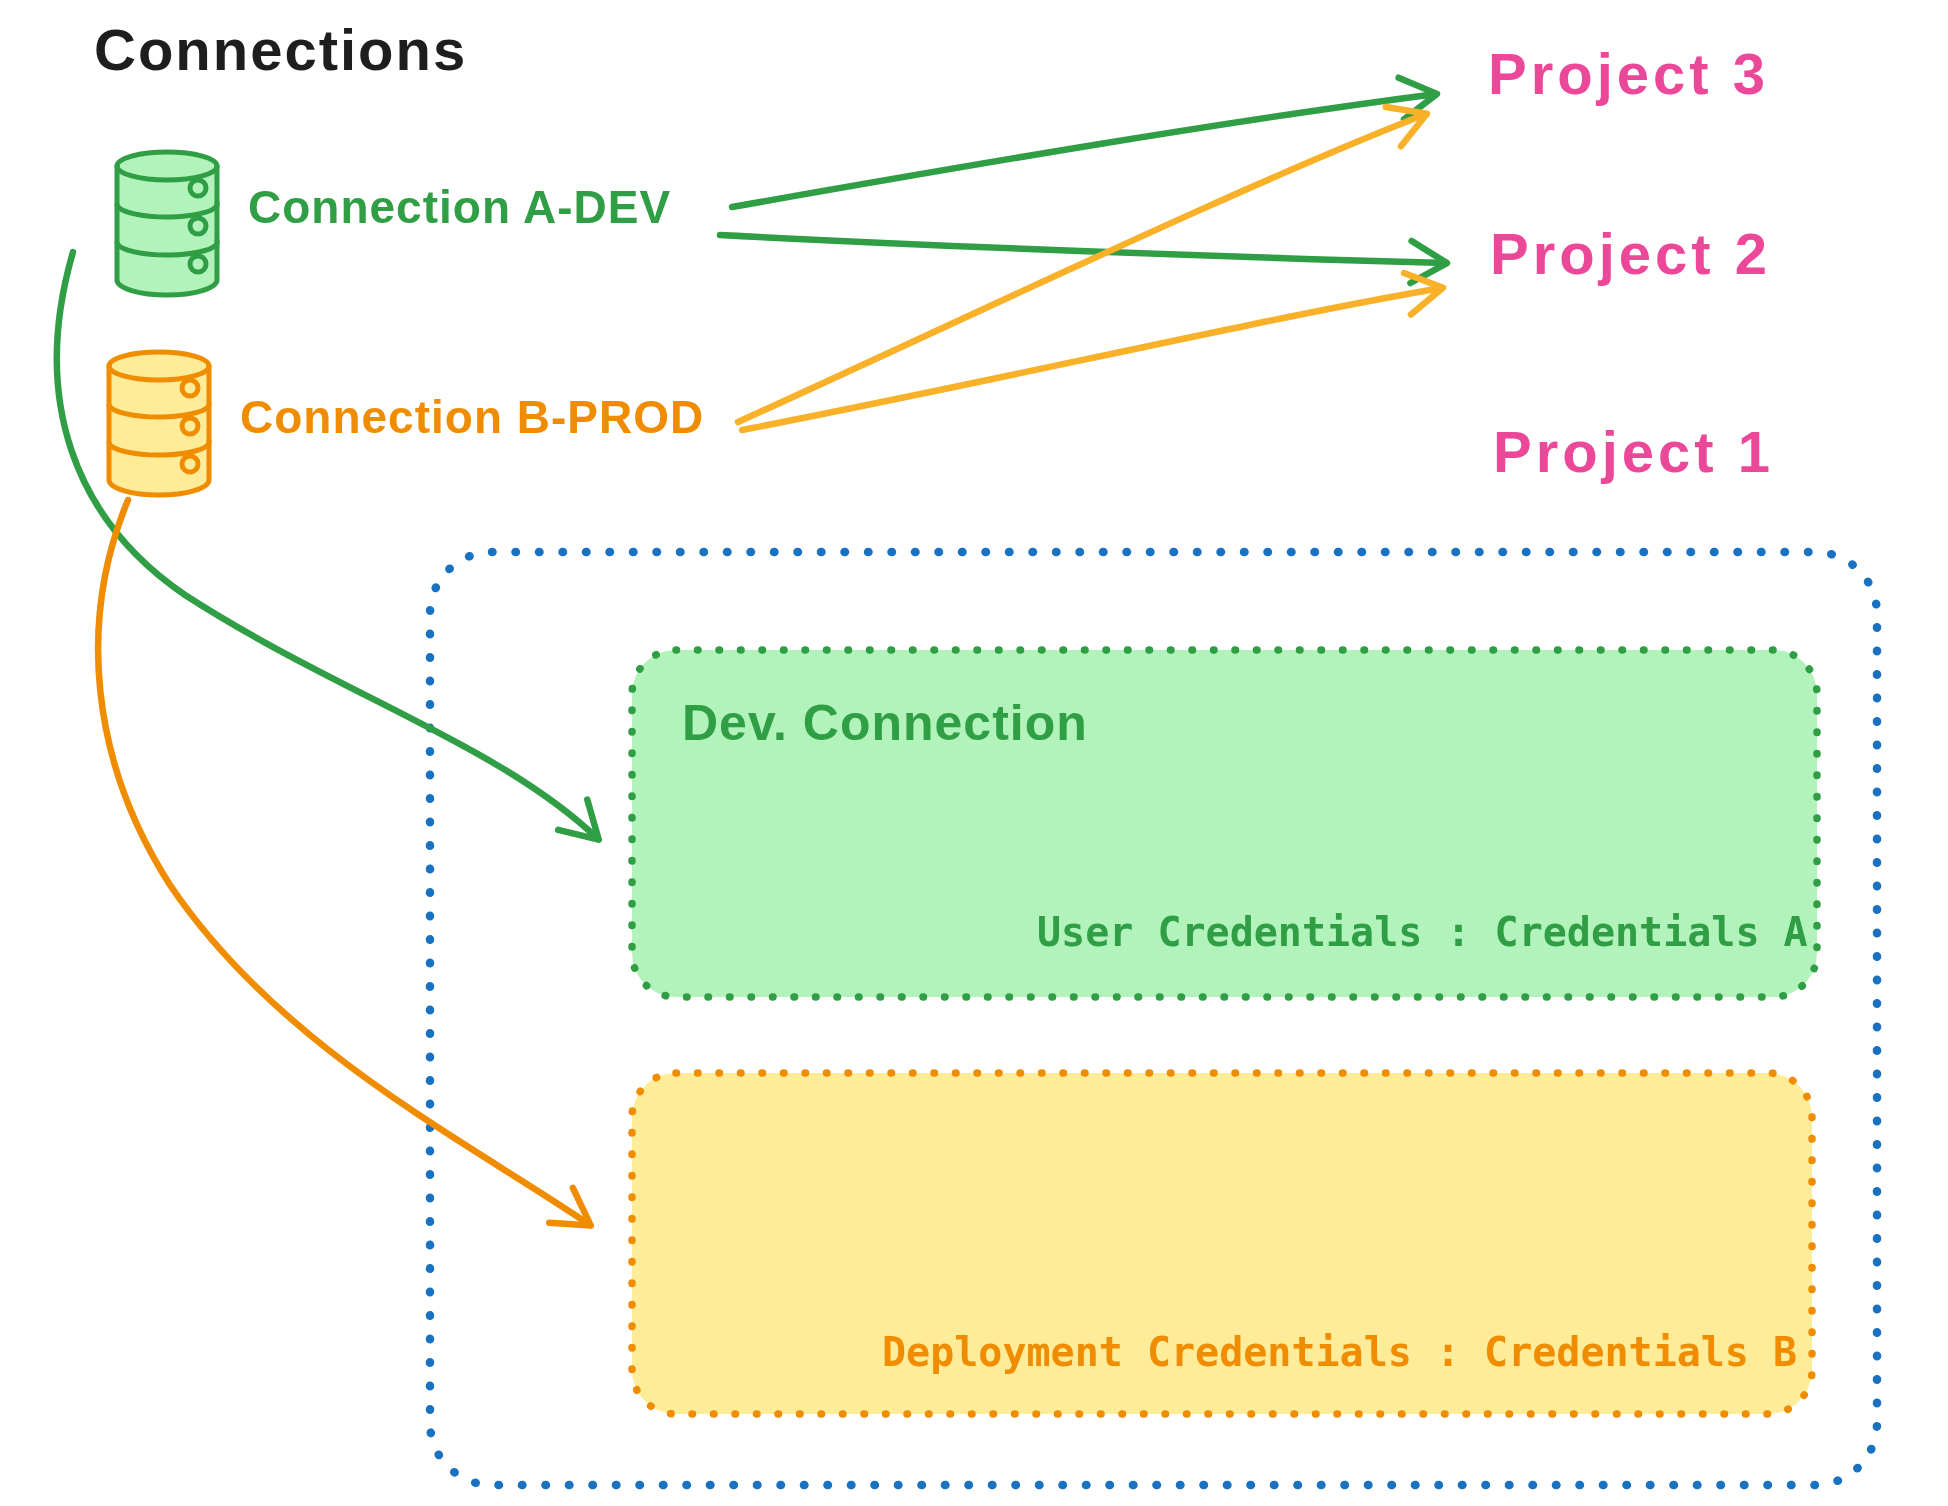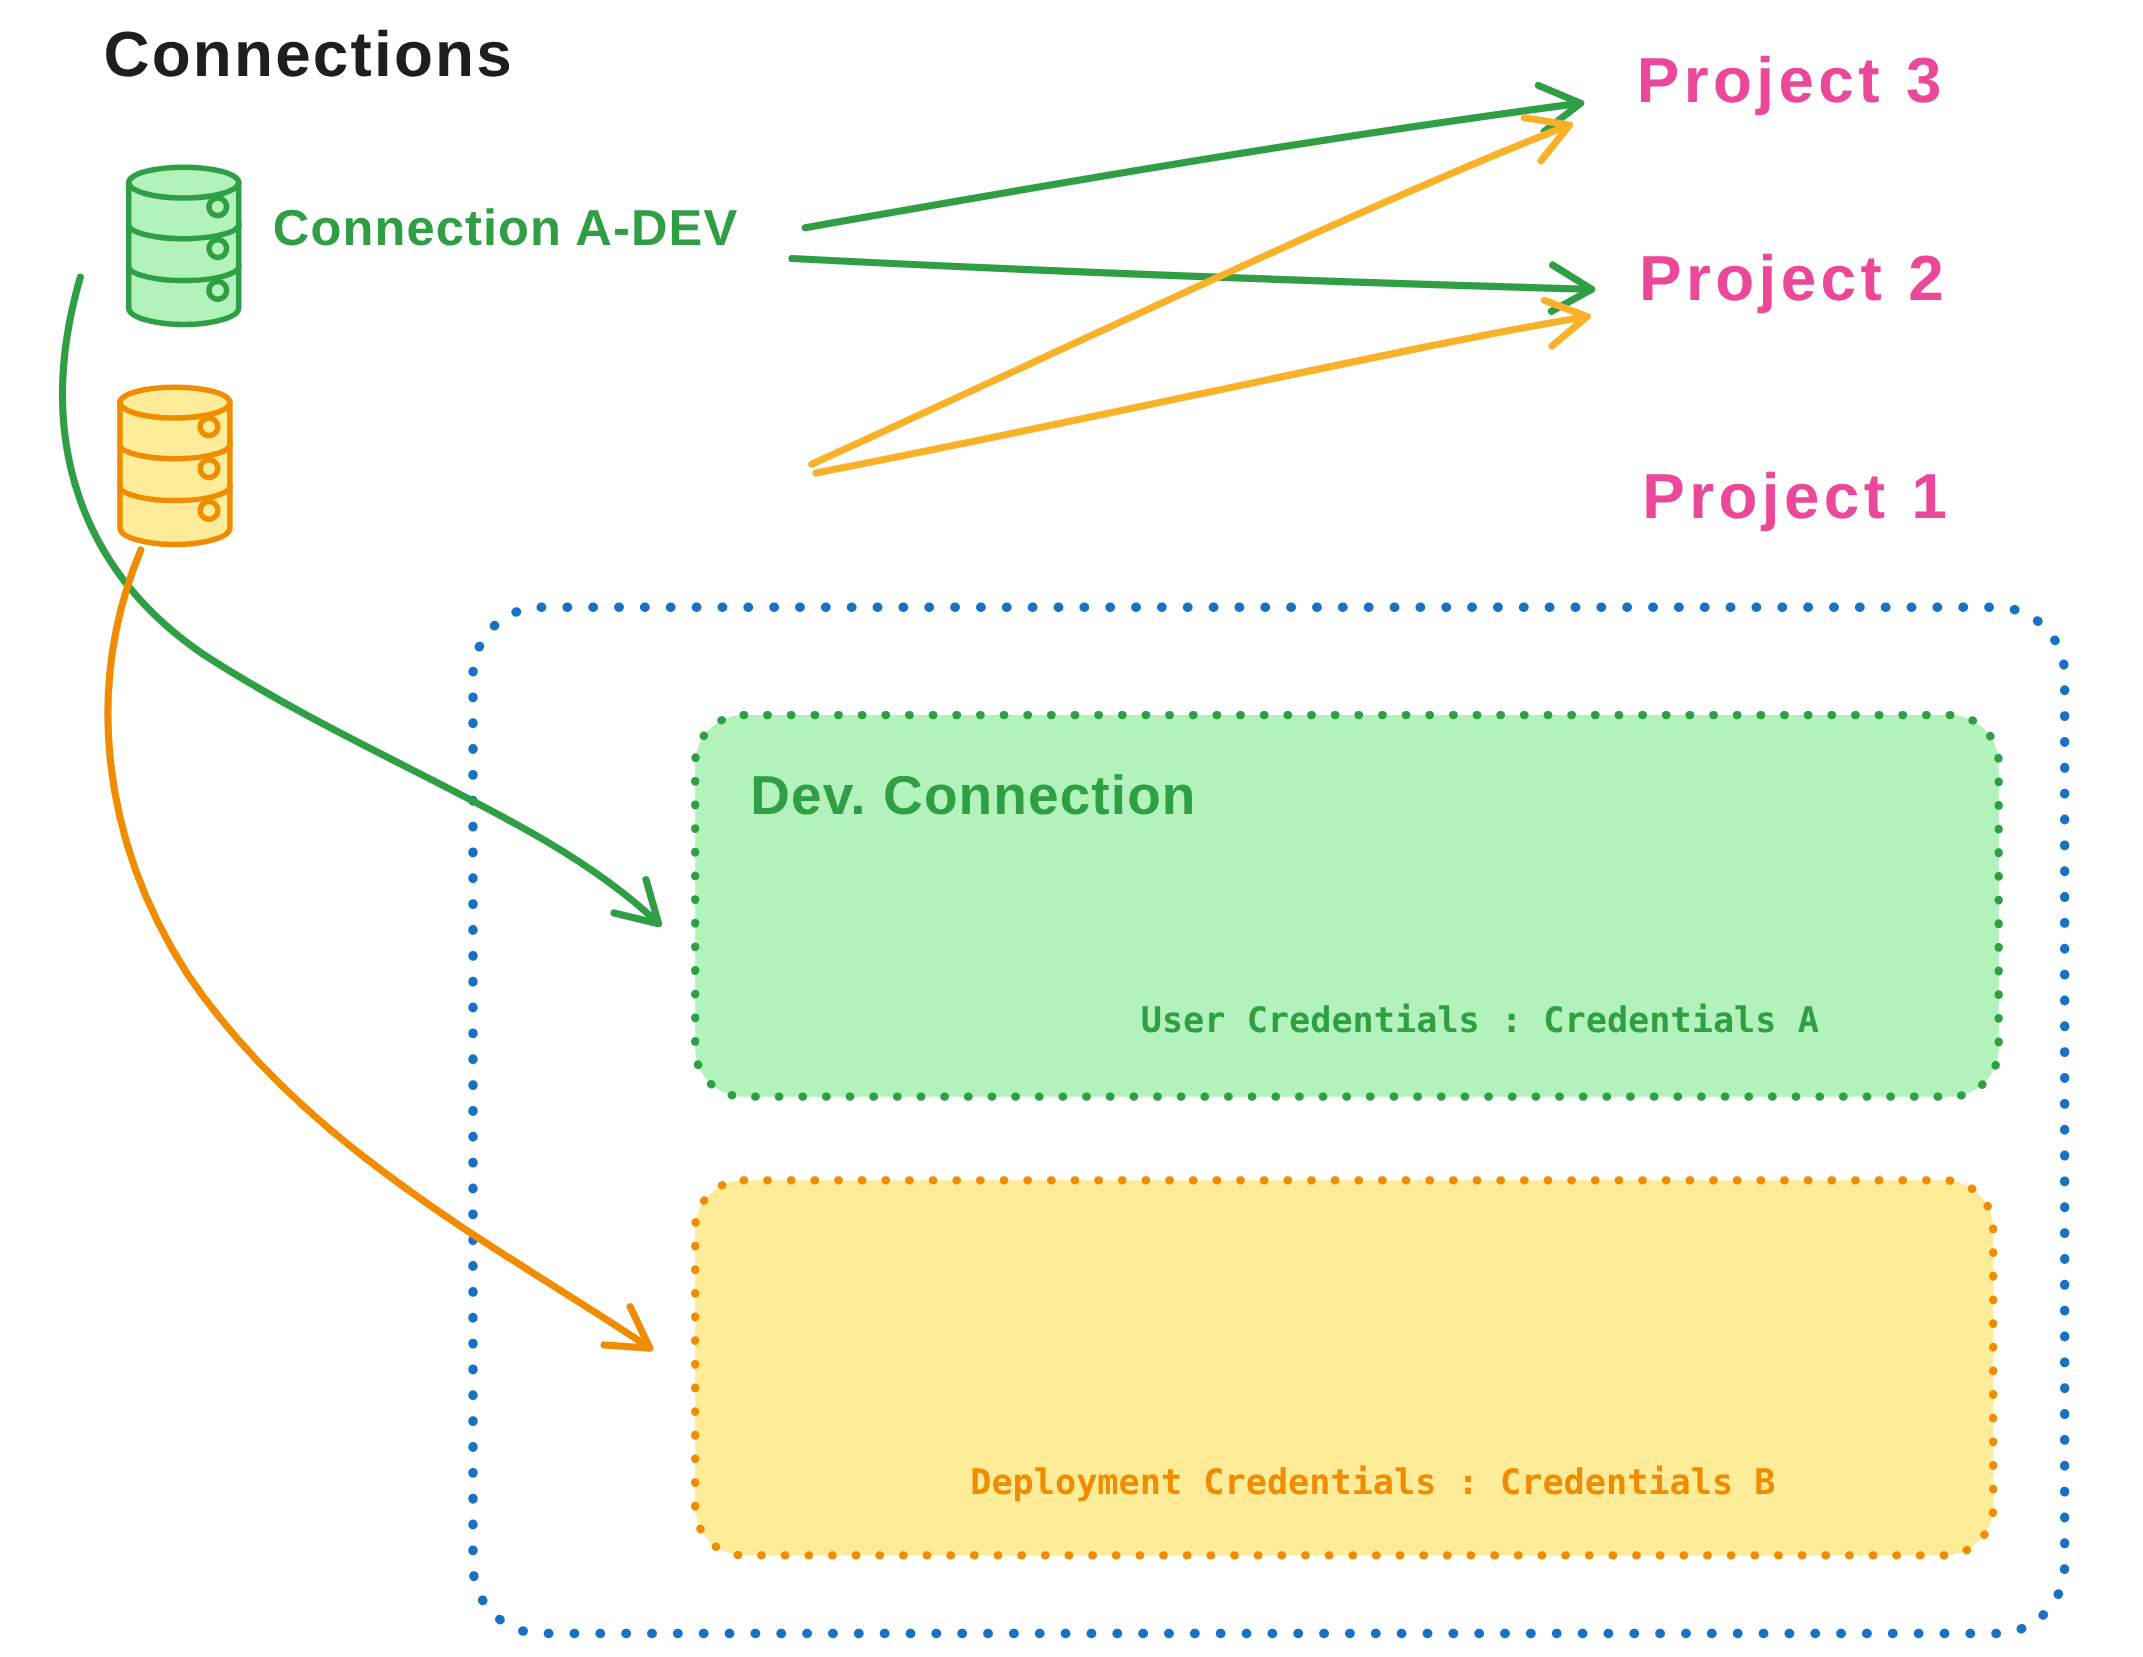--- a/index.html
+++ b/index.html
@@ -22,21 +22,21 @@
   .conn-b{left:220px;top:392px;color:#f08c00;}
   .project{font-size:58px;font-weight:600;color:#ec4899;letter-spacing:4px;text-align:right;}
   .project-3{left:1468px;top:42px;}
   .project-2{left:1470px;top:222px;}
   .project-1{left:1473px;top:420px;}
   .env-label{font-size:50px;font-weight:600;letter-spacing:1px;}
   .env-dev{left:662px;top:696px;color:#2f9e44;}
   .env-prod{left:662px;top:1118px;color:#f08c00;}
   .cred{
     font-family:"DejaVu Sans Mono", monospace;
-    font-size:32px;font-weight:600;
+    font-size:40px;font-weight:600;
   }
   .cred-a{left:1017px;top:910px;color:#2f9e44;}
   .cred-b{left:862px;top:1330px;color:#f08c00;}
   .db-icon{position:absolute;}
   .db-a{left:86px;top:146px;}
   .db-b{left:78px;top:346px;}
 </style>
 </head>
 <body>
 
@@ -88,20 +88,21 @@
     <path d="M11 59 A 50 13 0 0 0 111 57" fill="none" stroke="#f08c00" stroke-width="5" stroke-linecap="round"></path>
     <path d="M11 97 A 50 13 0 0 0 111 95" fill="none" stroke="#f08c00" stroke-width="5" stroke-linecap="round"></path>
     <circle cx="92" cy="42" r="8" fill="none" stroke="#f08c00" stroke-width="5"></circle>
     <circle cx="92" cy="80" r="8" fill="none" stroke="#f08c00" stroke-width="5"></circle>
     <circle cx="92" cy="118" r="8" fill="none" stroke="#f08c00" stroke-width="5"></circle>
   </svg>
 
   <div class="txt title">Connections</div>
 
   <div class="txt conn-label conn-a">Connection A-DEV</div>
+  <div class="txt conn-label conn-b">Connection B-PROD</div>
 
   <div class="txt project project-3">Project 3</div>
   <div class="txt project project-2">Project 2</div>
   <div class="txt project project-1">Project 1</div>
 
   <div class="txt env-label env-dev">Dev. Connection</div>
   <div class="txt cred cred-a">User Credentials : Credentials A</div>
 
   <div class="txt cred cred-b">Deployment Credentials : Credentials B</div>
 

